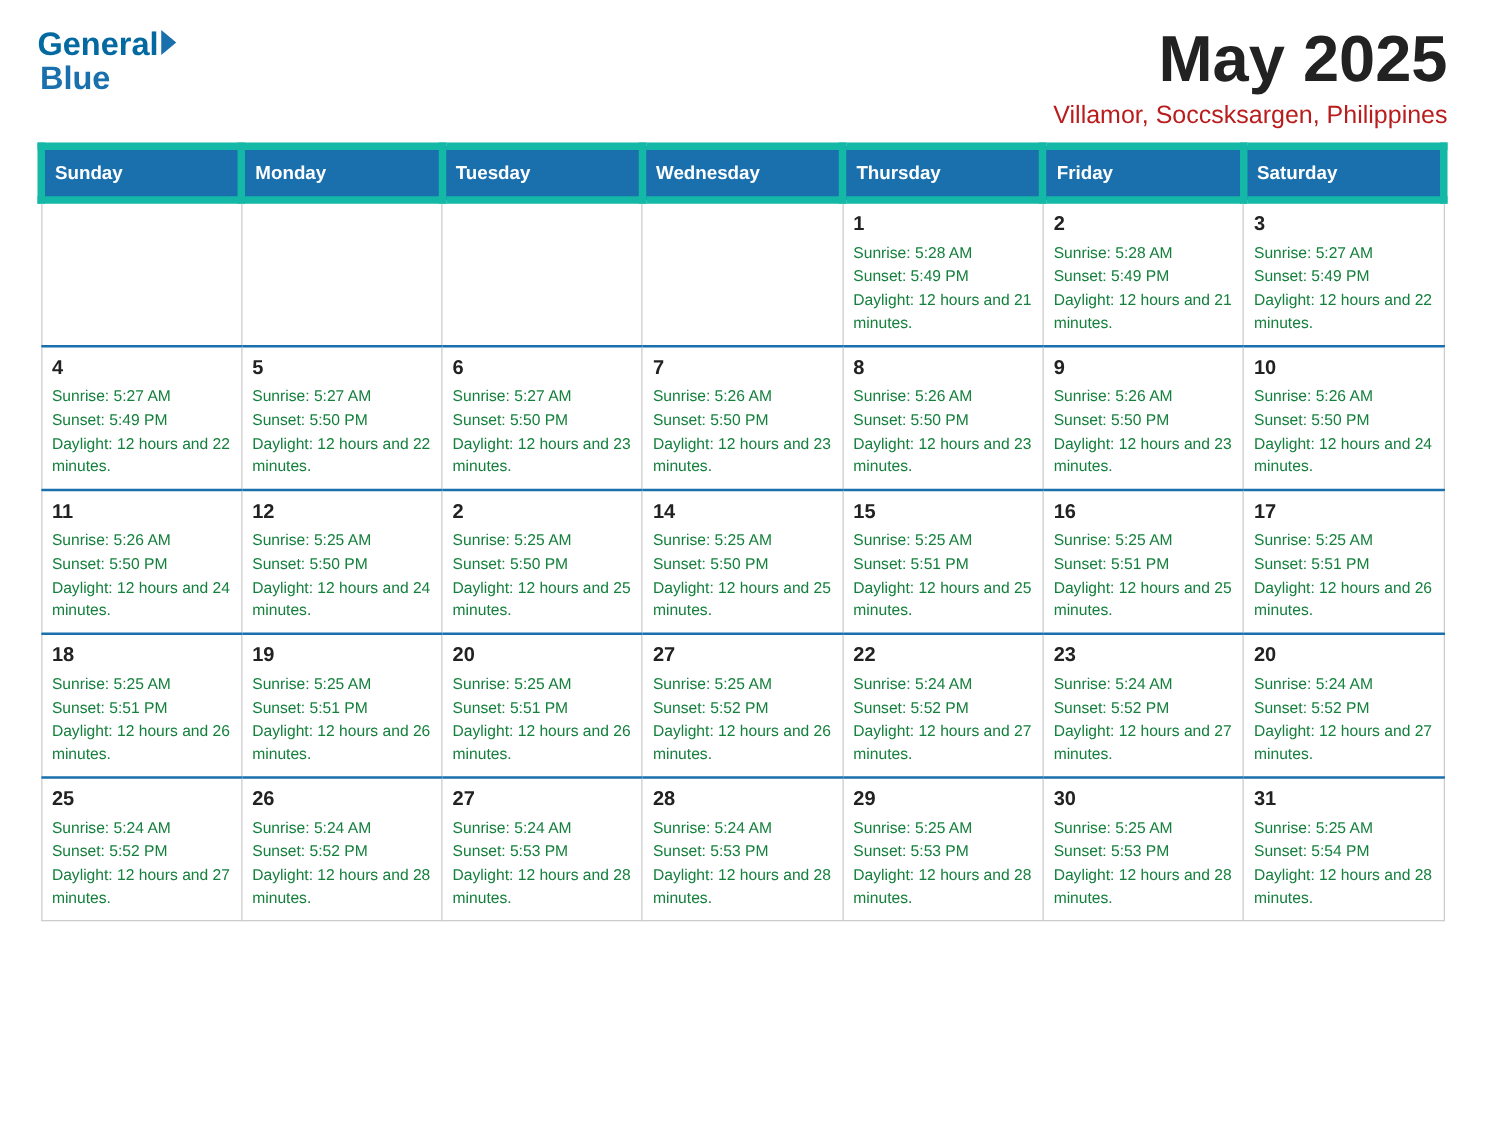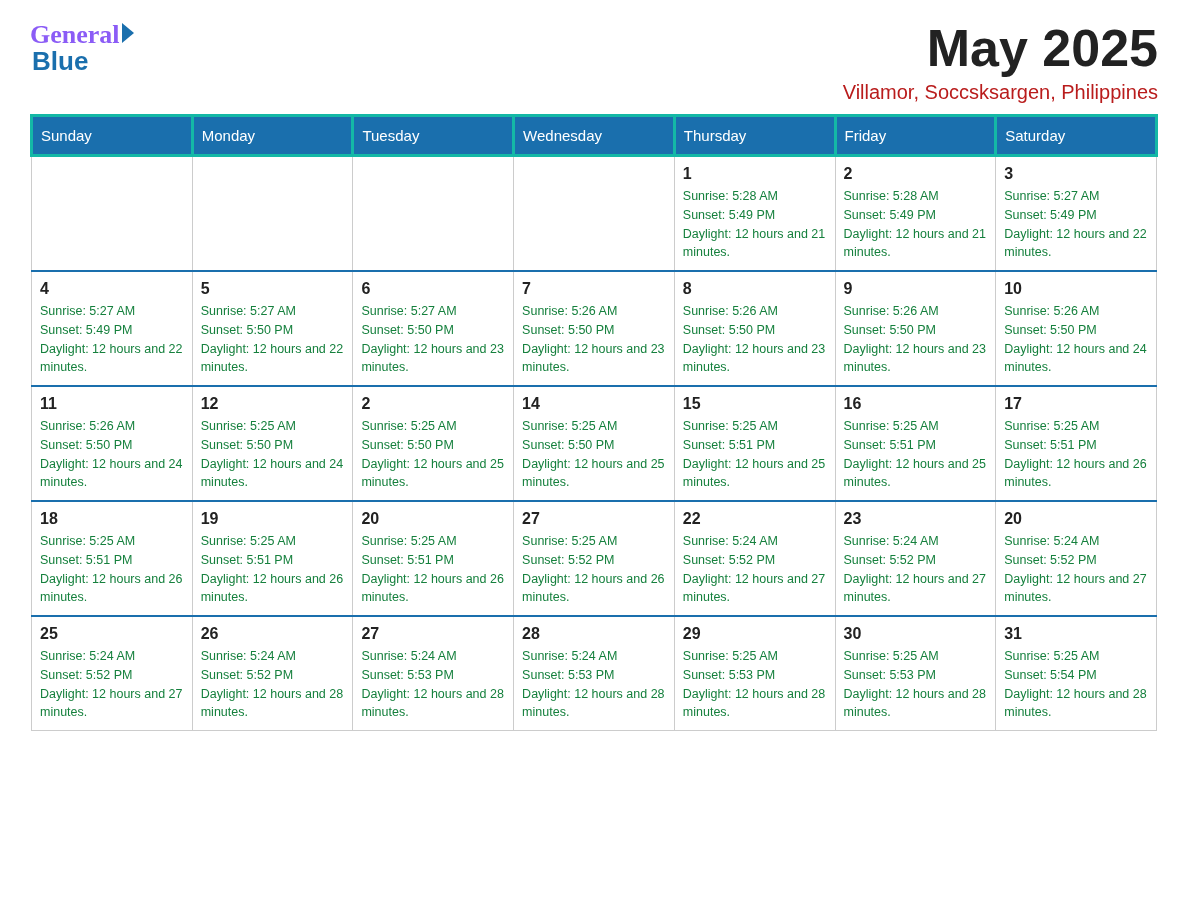--- a/index.html
+++ b/index.html
@@ -21,21 +21,21 @@
       flex-direction: column;
       align-items: flex-start;
     }
     .logo-text {
       display: flex;
       align-items: center;
       font-size: 26px;
       font-weight: bold;
       color: #333;
     }
-    .logo-general { color: #8b5cf6; font-family: Liberation Serif, serif; }
+    .logo-general { color: #0369a1; }
     .logo-blue { color: #1a6fad; }
     .logo-arrow {
       width: 0;
       height: 0;
       border-left: 12px solid #1a6fad;
       border-top: 10px solid transparent;
       border-bottom: 10px solid transparent;
       margin-left: 2px;
       margin-bottom: 4px;
     }
@@ -56,23 +56,23 @@
     .calendar {
       width: 100%;
       border-collapse: collapse;
       margin-top: 10px;
     }
     .calendar th {
       background-color: #1a6fad;
       color: white;
       padding: 10px 8px;
       font-size: 15px;
-      font-weight: normal;
+      font-weight: bold;
       text-align: left;
-      border: 3px solid #14b8a6;
+      border: 6px solid #14b8a6;
     }
     .calendar td {
       width: 14.28%;
       vertical-align: top;
       padding: 8px 8px;
       border: 1px solid #ccc;
       font-size: 13px;
       color: #333;
       min-height: 100px;
     }

